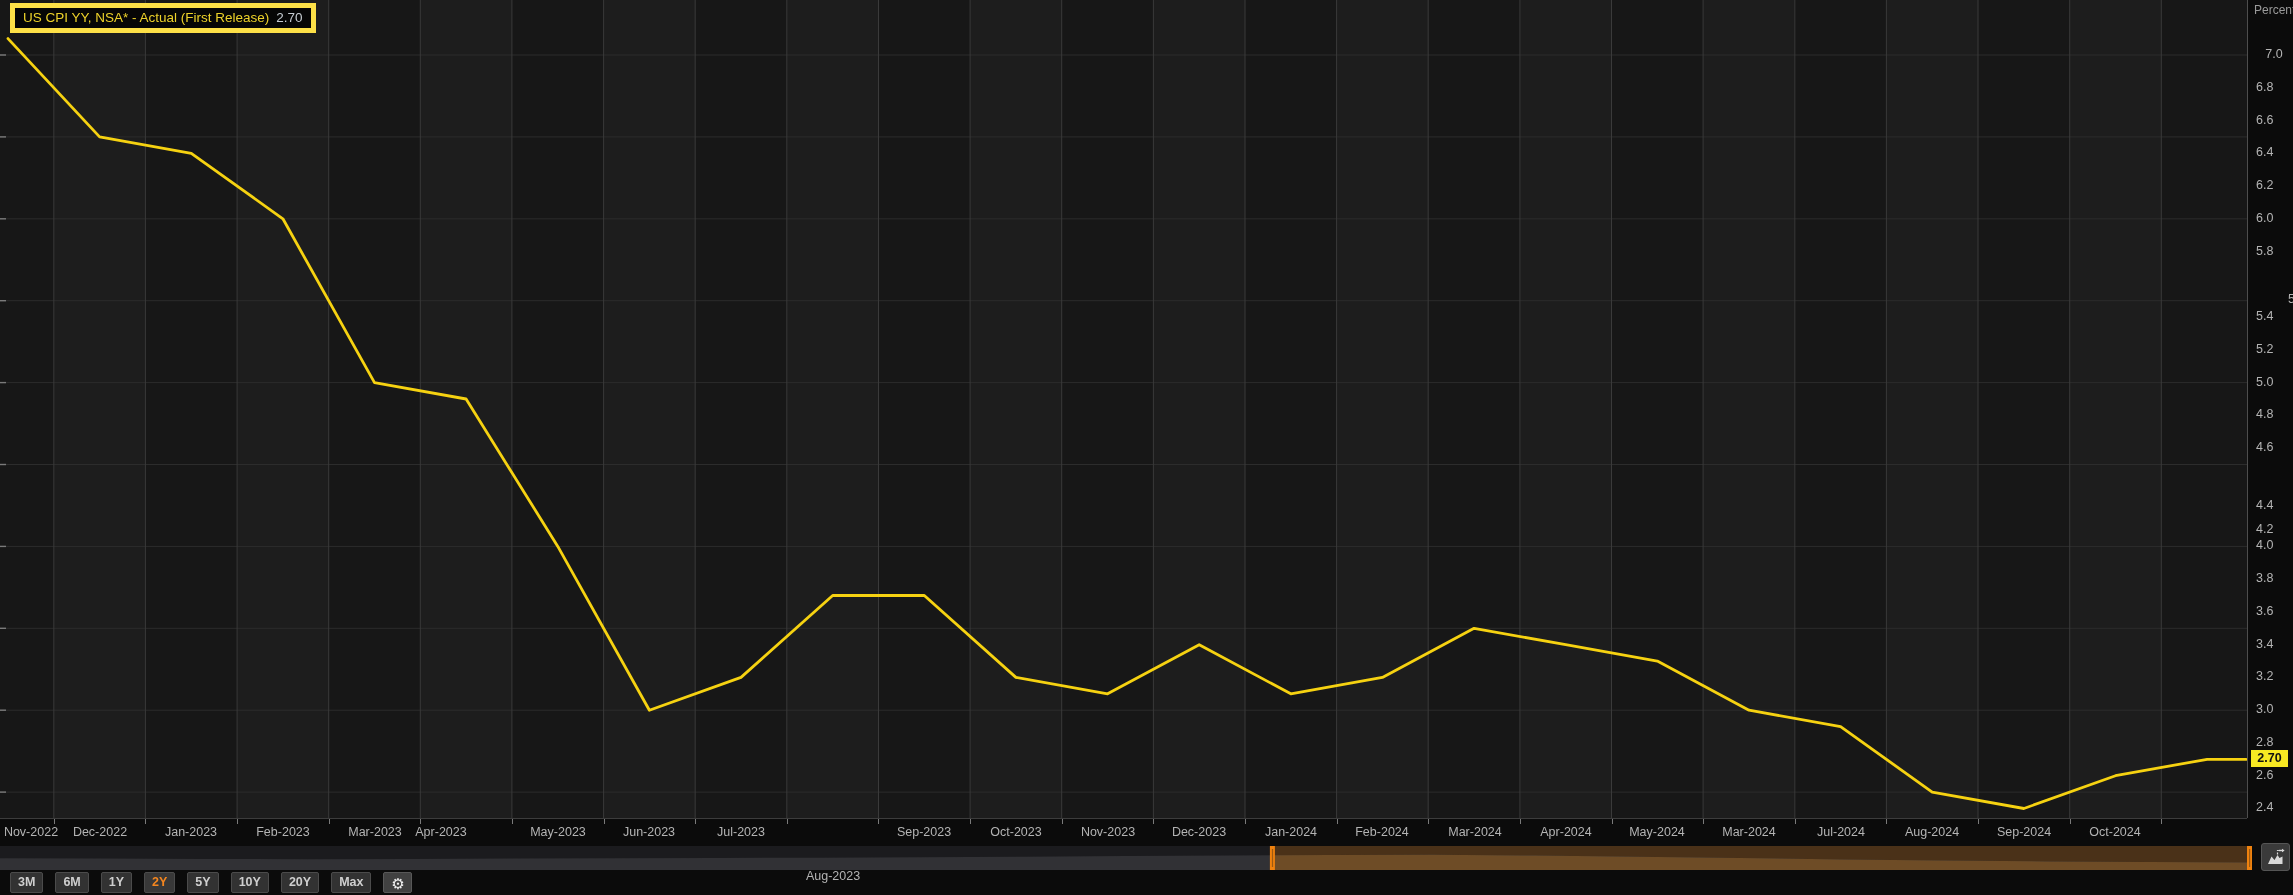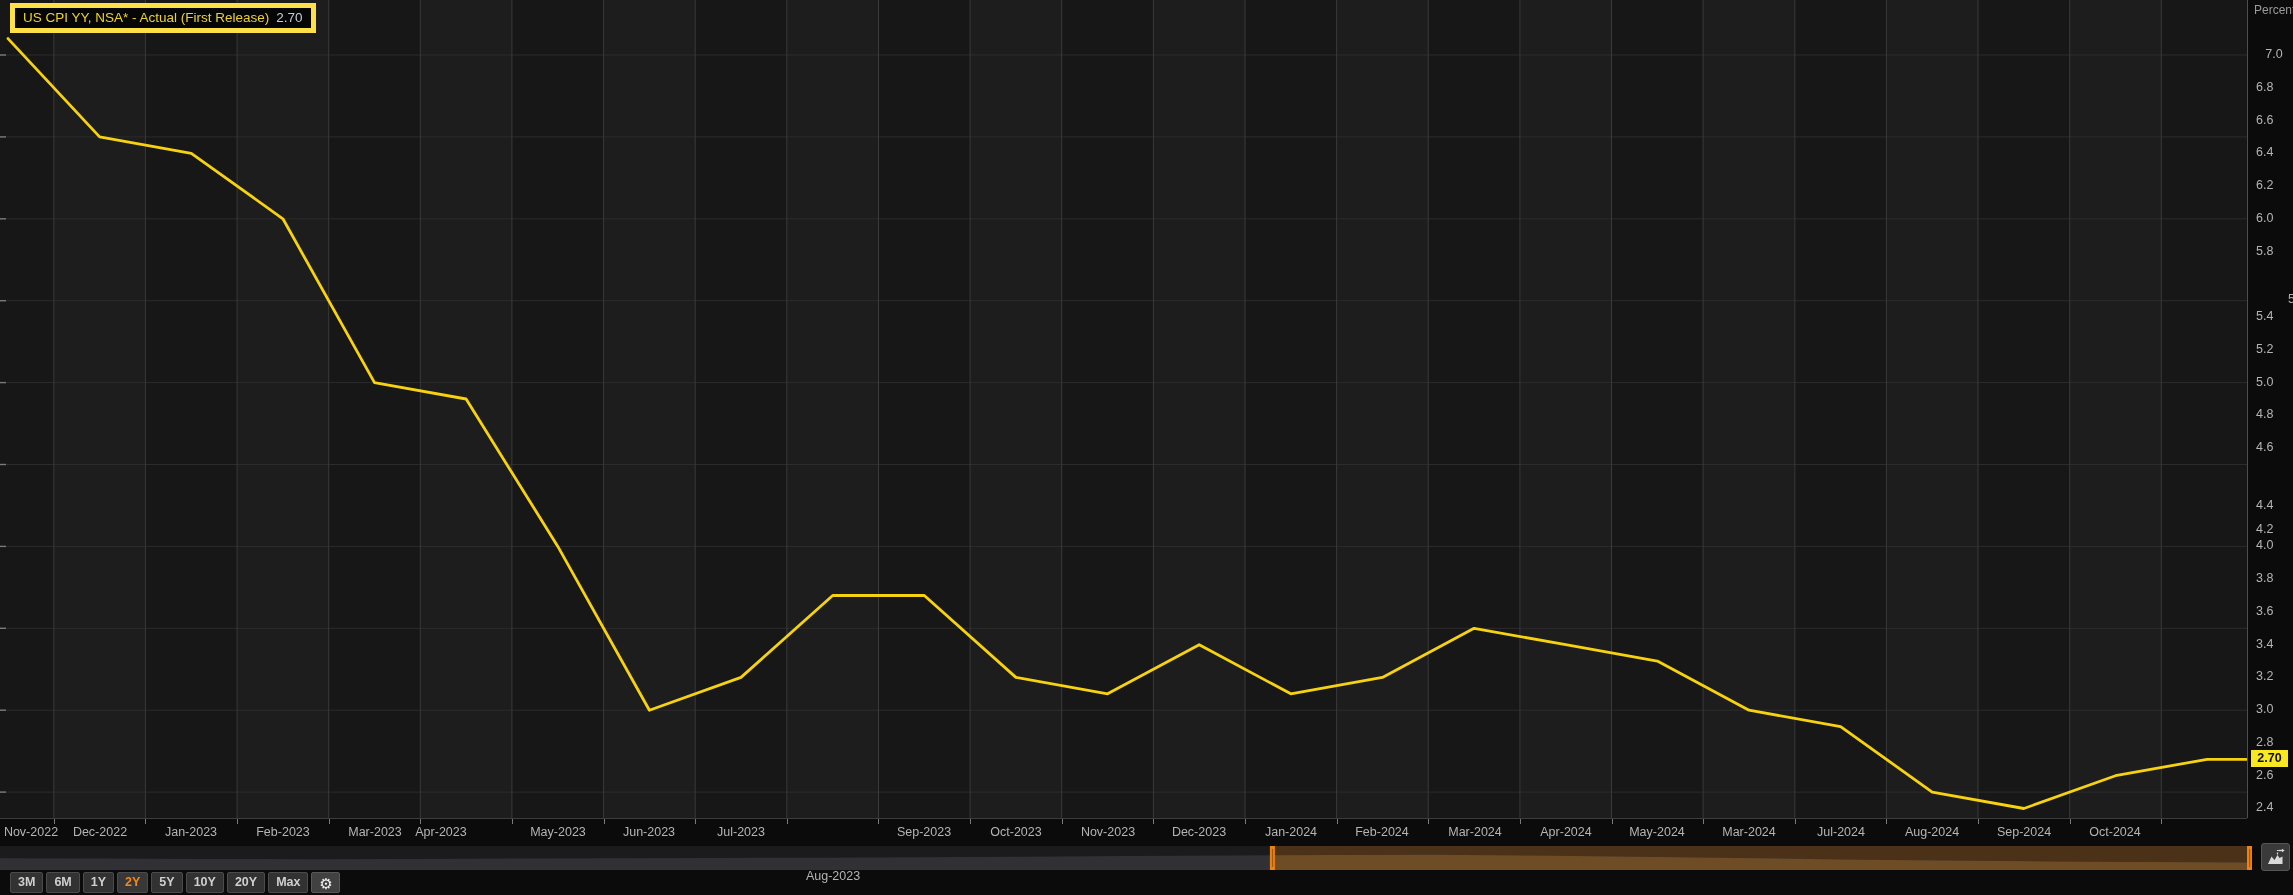--- a/index.html
+++ b/index.html
@@ -21,21 +21,21 @@
   
   .x-axis{position:absolute;left:0;top:818px;width:2247px;height:27px;border-top:1px solid #3c3c3c;}
   .x-tick{position:absolute;top:0;width:1px;height:5px;background:#7a7a7a;}
   .x-label{position:absolute;top:6px;width:90px;text-align:center;font-size:12.5px;color:#b4b4b4;white-space:nowrap;}
   
   #selector{position:absolute;left:0;top:846px;display:block;}
   .jump-btn{position:absolute;left:2261px;top:843px;width:29px;height:28px;background:#3a3a3a;
             border:1px solid #555;border-radius:3px;box-sizing:border-box;cursor:pointer;
             display:flex;align-items:center;justify-content:center;}
   
-  .toolbar{position:absolute;left:10px;top:872px;height:22px;display:flex;gap:3px;justify-content:flex-end;}
+  .toolbar{position:absolute;left:10px;top:872px;height:22px;display:flex;gap:12px;justify-content:flex-end;}
   .range-btn{min-width:28px;padding:0 7px;height:21px;background:#323232;border:1px solid #4b4b4b;
              border-radius:2px;color:#cfcfcf;font-size:12.5px;font-weight:700;line-height:19px;
              text-align:center;cursor:pointer;font-family:"Liberation Sans",sans-serif;}
   .range-btn.active{color:#f4861f;background:#383838;}
   .gear-btn{width:29px;height:21px;background:#414141;border:1px solid #585858;border-radius:2px;
             color:#f0f0f0;font-size:15px;line-height:19px;text-align:center;cursor:pointer;}
 </style>
 </head>
 <body>
 

